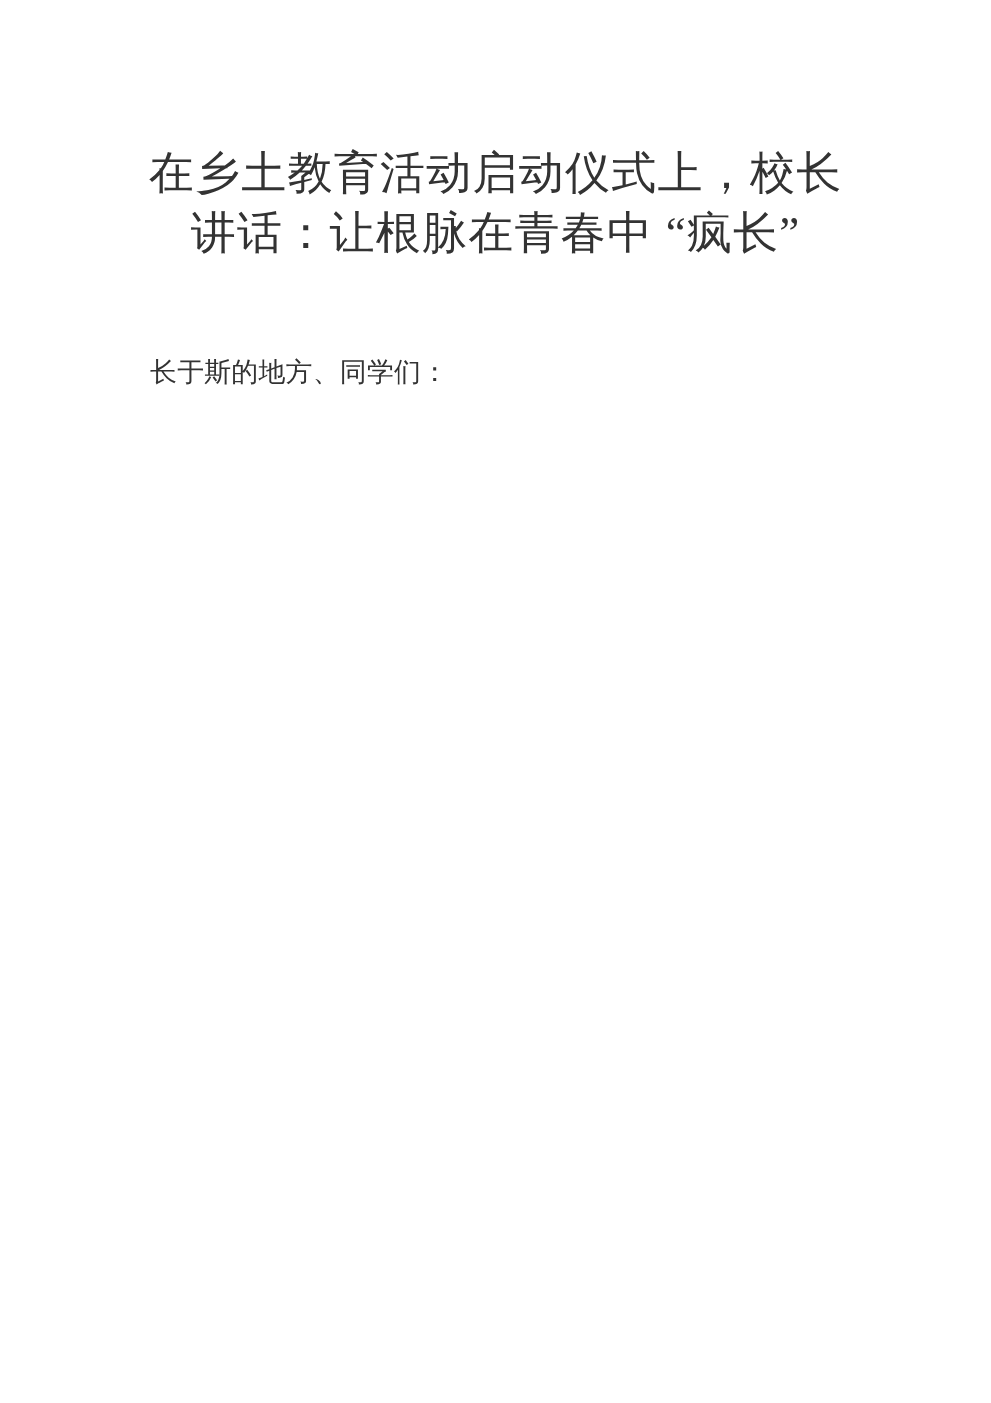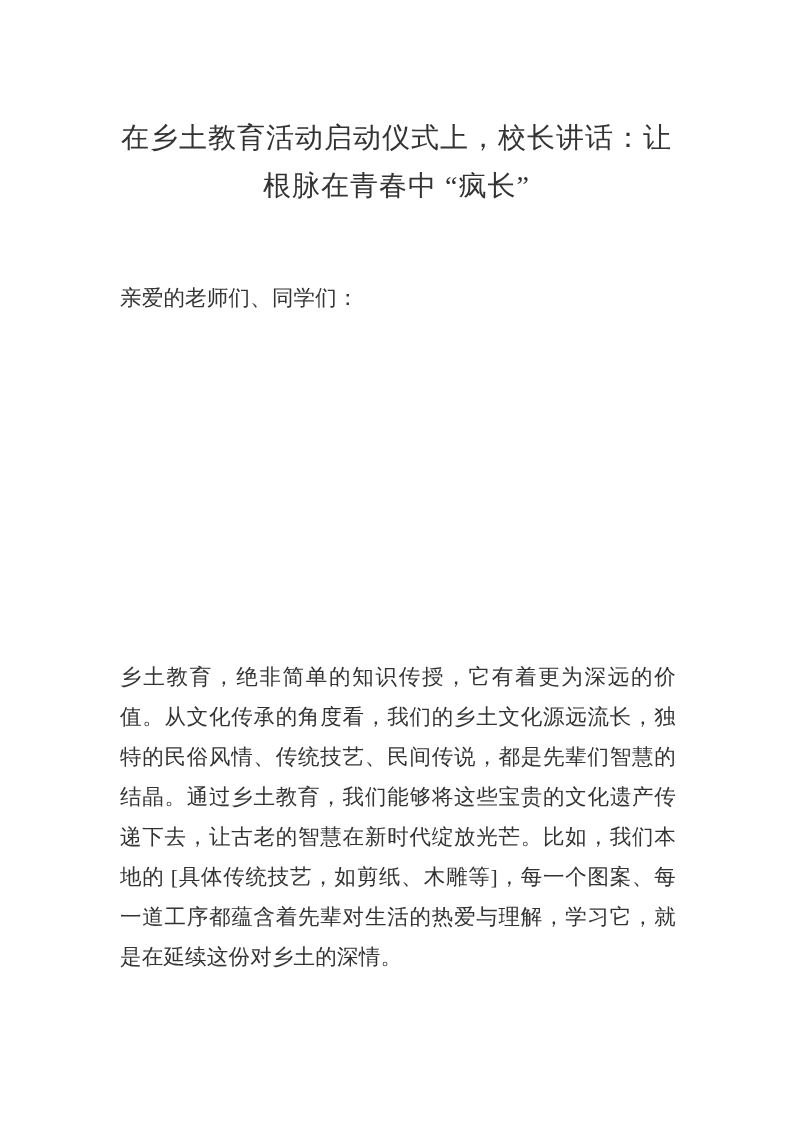--- a/index.html
+++ b/index.html
@@ -16,21 +16,21 @@
     overflow: hidden;
     font-family: "Liberation Serif", "DejaVu Serif", serif;
     color: #333333;
   }
   .doc-title {
     position: absolute;
     top: 114px;
     left: 118px;
     width: 557px;
     margin: 0;
-    font-size: 28px;
+    font-size: 36px;
     line-height: 48px;
     font-weight: normal;
     text-align: center;
     letter-spacing: 1px;
     color: #333333;
   }
   .para {
     position: absolute;
     left: 120px;
     width: 556px;
@@ -48,19 +48,18 @@
   .para-body1      { top: 447px; }
   .para-body2      { top: 657px; }
 </style>
 </head>
 <body>
 
 <div class="page">
 
   <h1 class="doc-title">在乡土教育活动启动仪式上，校长讲话：让根脉在青春中 “疯长”</h1>
 
-  <p class="para para-salutation">亲爱的老师们、同学们：</p>
+  <p class="para para-salutation">长于斯的地方、同学们：</p>
 
 
 
-  <p class="para para-body2">乡土教育，绝非简单的知识传授，它有着更为深远的价值。从文化传承的角度看，我们的乡土文化源远流长，独特的民俗风情、传统技艺、民间传说，都是先辈们智慧的结晶。通过乡土教育，我们能够将这些宝贵的文化遗产传递下去，让古老的智慧在新时代绽放光芒。比如，我们本地的 [具体传统技艺，如剪纸、木雕等]，每一个图案、每一道工序都蕴含着先辈对生活的热爱与理解，学习它，就是在延续这份对乡土的深情。</p>
 
 </div>
 
 </body></html>

